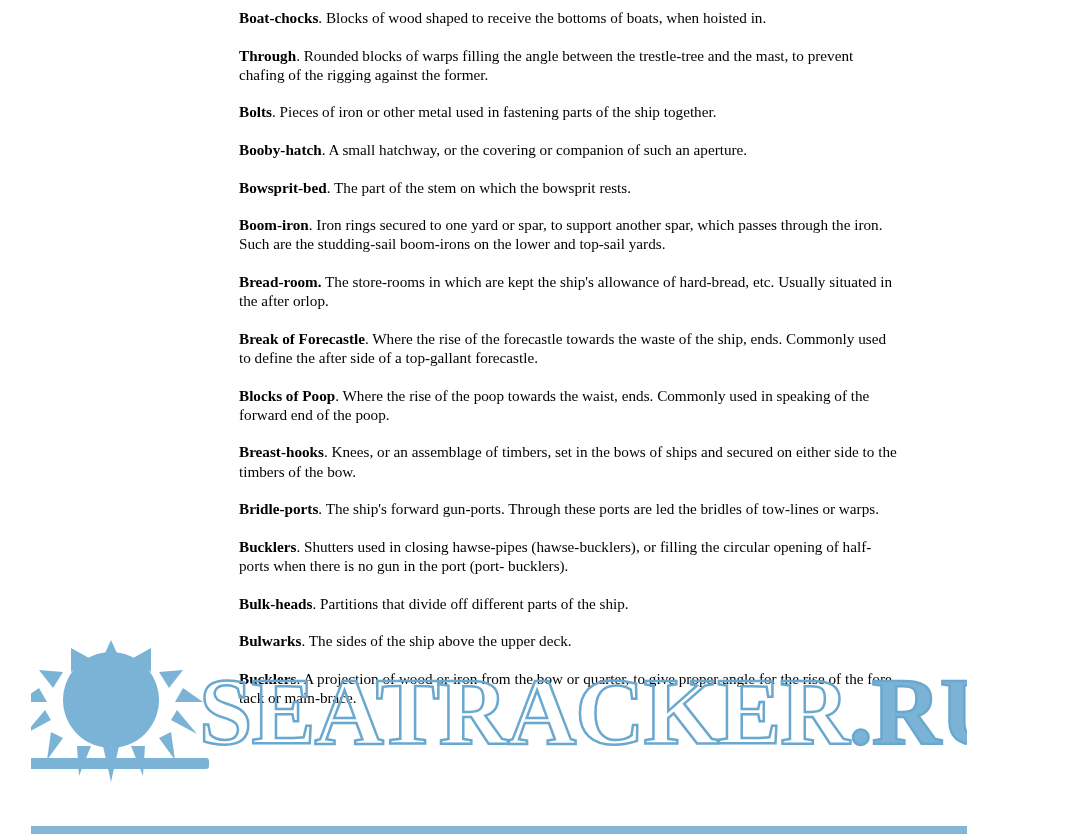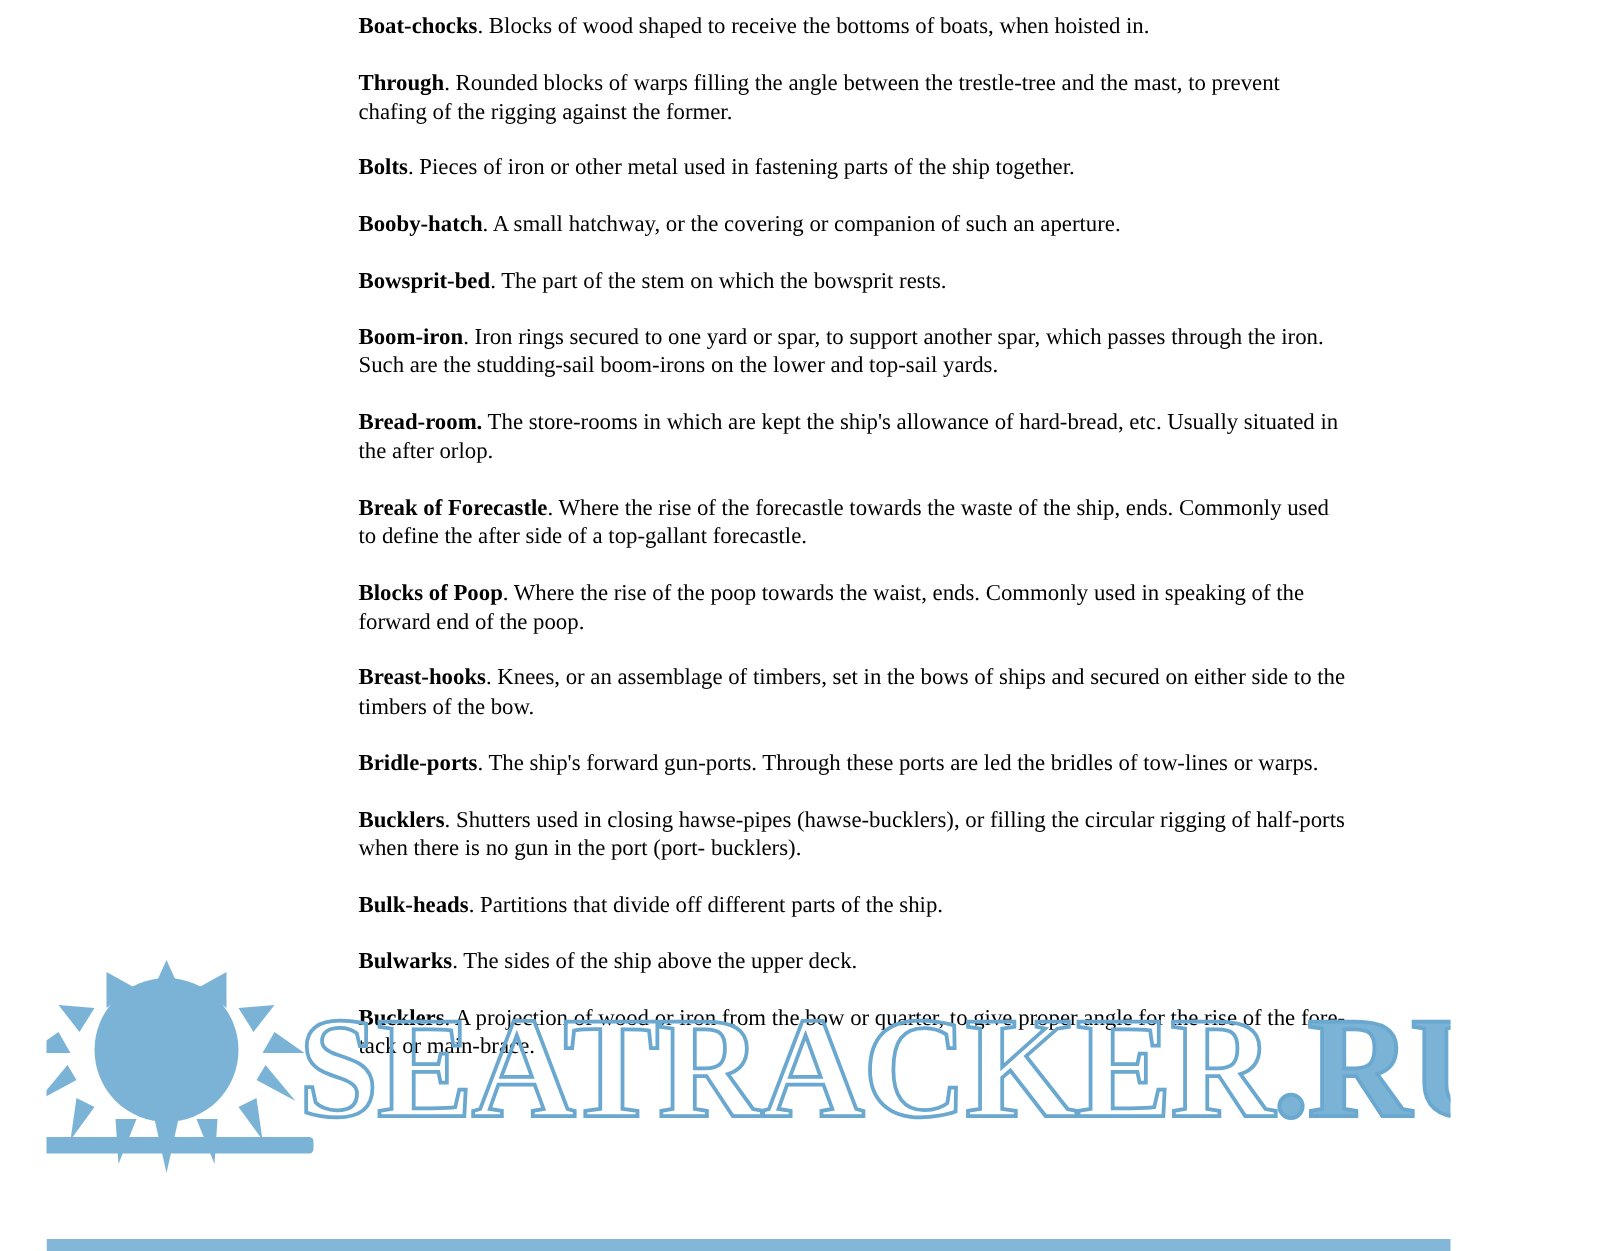--- a/index.html
+++ b/index.html
@@ -144,21 +144,21 @@
     <p class="entry">
       <span class="term">Breast-hooks</span><span>. Knees, or an assemblage of timbers, set in the bows of ships and secured on either side to the timbers of the bow.</span>
     </p>
 
     <p class="entry">
       <span class="term">Bridle-ports</span><span>. The ship's forward gun-ports. Through these ports are led the </span><span class="ital">bridles</span><span> of tow-lines or warps.</span>
     </p>
 
 
     <p class="entry">
-      <span class="term">Bucklers</span><span>. Shutters used in closing hawse-pipes (hawse-bucklers), or filling the circular rigging of half-ports when there is no gun in the port (port- bucklers).</span>
+      <span class="term">Bucklers</span><span>. Shutters used in closing hawse-pipes (hawse-bucklers), or filling the circular opening of half-ports when there is no gun in the port (port- bucklers).</span>
     </p>
 
     <p class="entry">
       <span class="term">Bulk-heads</span><span>. Partitions that divide off different parts of the ship.</span>
     </p>
 
     <p class="entry">
       <span class="term">Bulwarks</span><span>. The sides of the ship above the upper deck.</span>
     </p>
 

